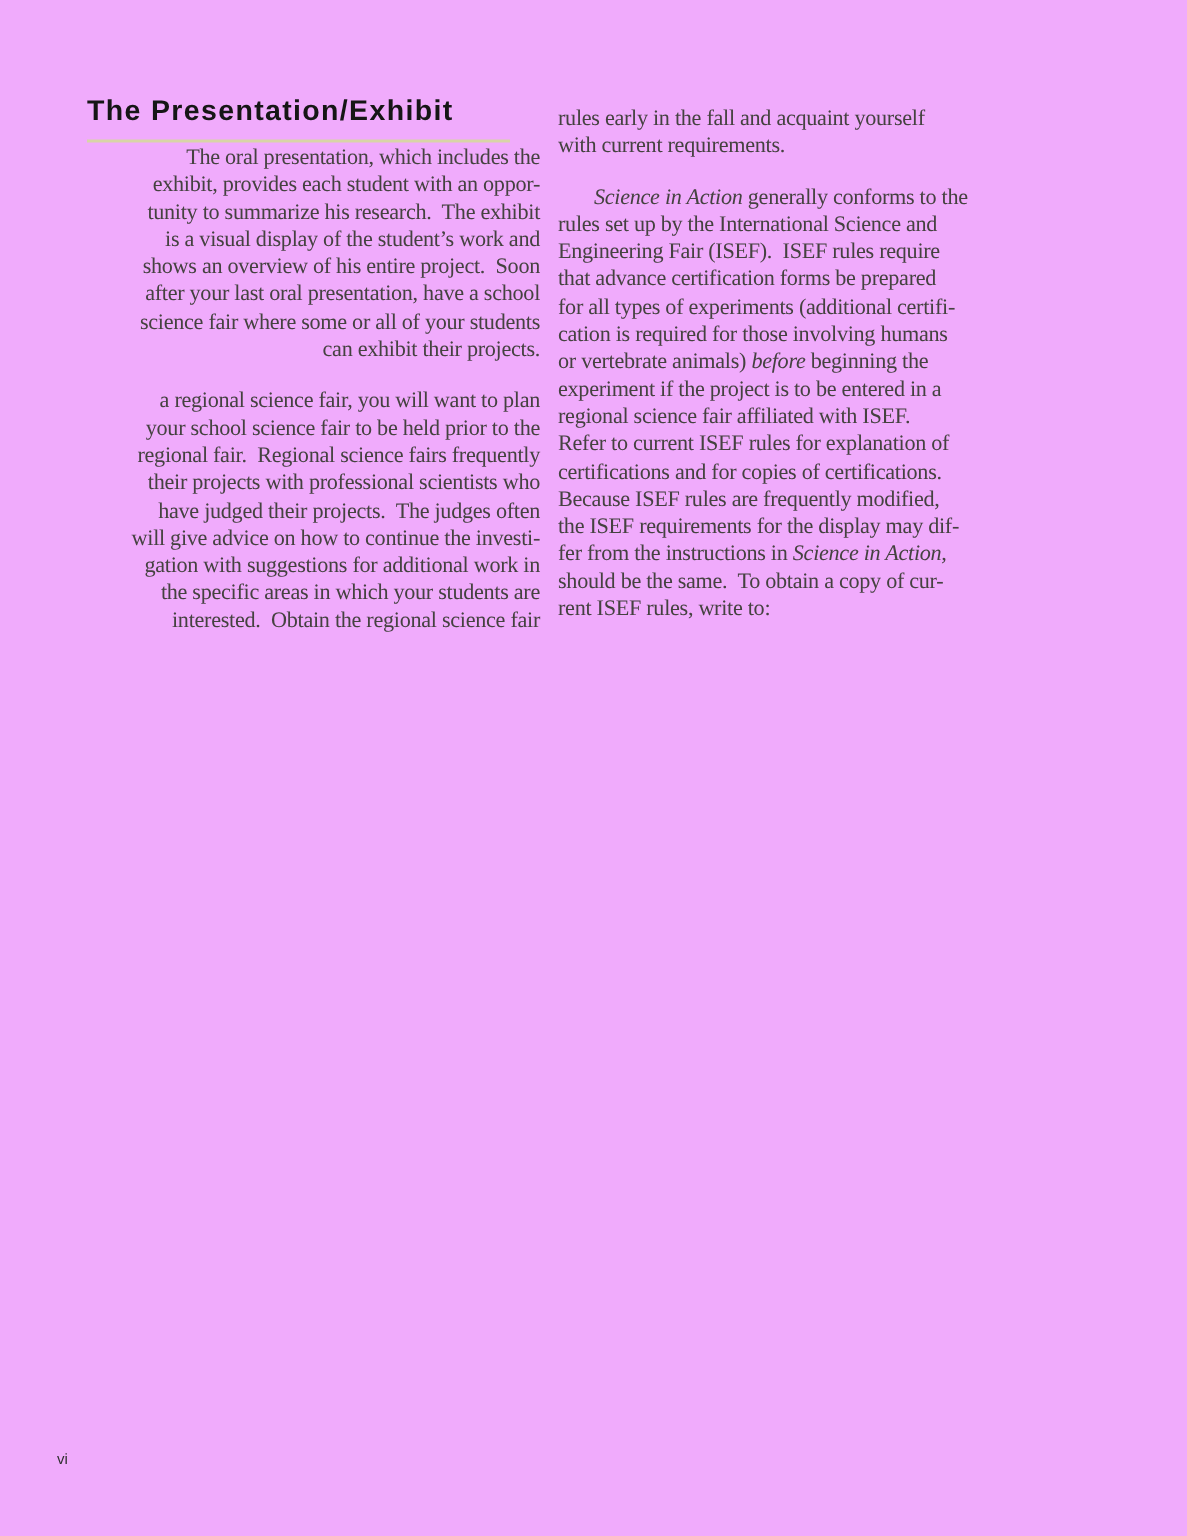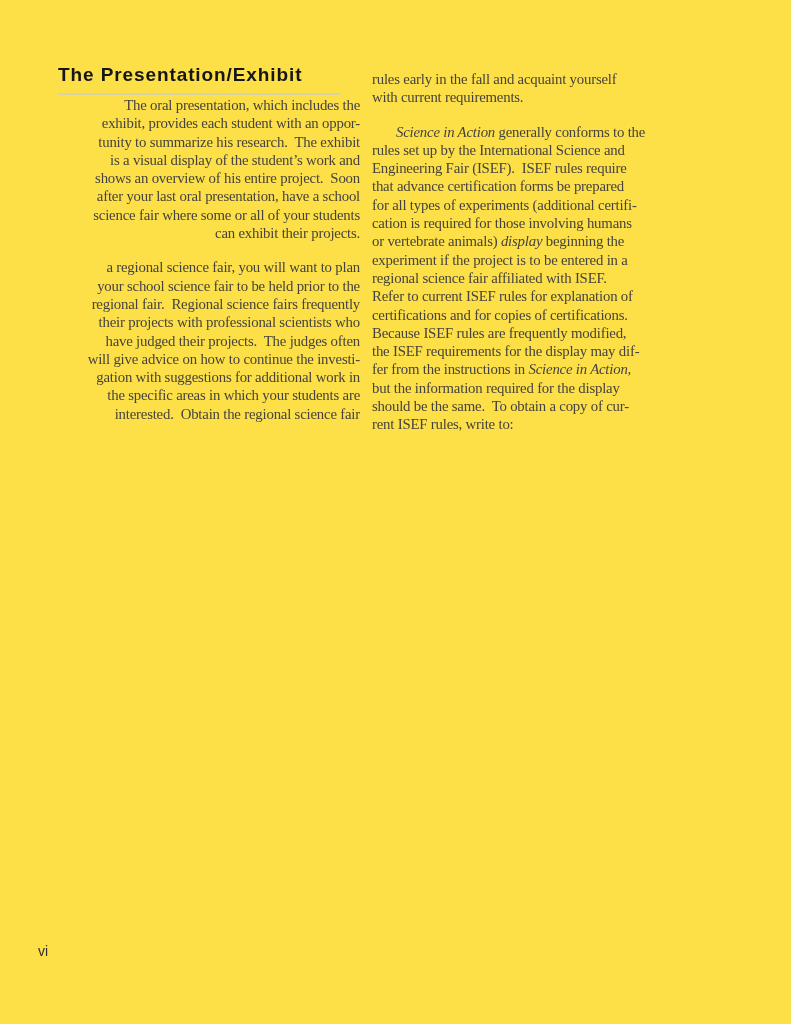--- a/index.html
+++ b/index.html
@@ -58,30 +58,30 @@
     font-family: "Liberation Sans", sans-serif;
     font-size: 13.5px;
     line-height: 15.2px;
     color: #3f3f3f;
   }
   #address .addr-line { white-space: pre; }
   
   #page-number {
     position: absolute;
     left: 38px;
-    top: 943px;
+    top: 968px;
     font-family: "Liberation Sans", sans-serif;
-    font-size: 14px;
+    font-size: 10px;
     color: #303030;
   }
 </style>
 </head>
 <body>
 
-<div id="page" style="background: #fde047;">
+<div id="page" style="background: #f0abfc;">
 
   <div id="heading" style="color: rgb(22, 22, 22);">The Presentation/Exhibit</div>
   <div id="heading-underline" style="background: rgb(216, 212, 166);"></div>
 
   <div id="left-col" class="col" style="color: rgb(69, 66, 64); text-align: right;">
       <div class="para">
         <div class="line indent"><span>The oral presentation, which includes the</span></div>
         <div class="line"><span>exhibit, provides each student with an oppor-</span></div>
         <div class="line"><span>tunity to summarize his research.  The exhibit</span></div>
         <div class="line"><span>is a visual display of the student’s work and</span></div>
@@ -108,29 +108,28 @@
         <div class="line"><span>rules early in the fall and acquaint yourself</span></div>
         <div class="line"><span>with current requirements.</span></div>
       </div>
       <div class="para">
         <div class="line indent"><span class="ital">Science in Action</span><span> generally conforms to the</span></div>
         <div class="line"><span>rules set up by the International Science and</span></div>
         <div class="line"><span>Engineering Fair (ISEF).  ISEF rules require</span></div>
         <div class="line"><span>that advance certification forms be prepared</span></div>
         <div class="line"><span>for all types of experiments (additional certifi-</span></div>
         <div class="line"><span>cation is required for those involving humans</span></div>
-        <div class="line"><span>or vertebrate animals) </span><span class="ital">display</span><span> beginning the</span></div>
+        <div class="line"><span>or vertebrate animals) </span><span class="ital">before</span><span> beginning the</span></div>
         <div class="line"><span>experiment if the project is to be entered in a</span></div>
         <div class="line"><span>regional science fair affiliated with ISEF.</span></div>
         <div class="line"><span>Refer to current ISEF rules for explanation of</span></div>
         <div class="line"><span>certifications and for copies of certifications.</span></div>
         <div class="line"><span>Because ISEF rules are frequently modified,</span></div>
         <div class="line"><span>the ISEF requirements for the display may dif-</span></div>
         <div class="line"><span>fer from the instructions in </span><span class="ital">Science in Action,</span></div>
-        <div class="line"><span>but the information required for the display</span></div>
         <div class="line"><span>should be the same.  To obtain a copy of cur-</span></div>
         <div class="line"><span>rent ISEF rules, write to:</span></div>
       </div>
     </div>
 
 
   <div id="page-number" style="color: rgb(48, 48, 48);">vi</div>
 
 </div>
 

